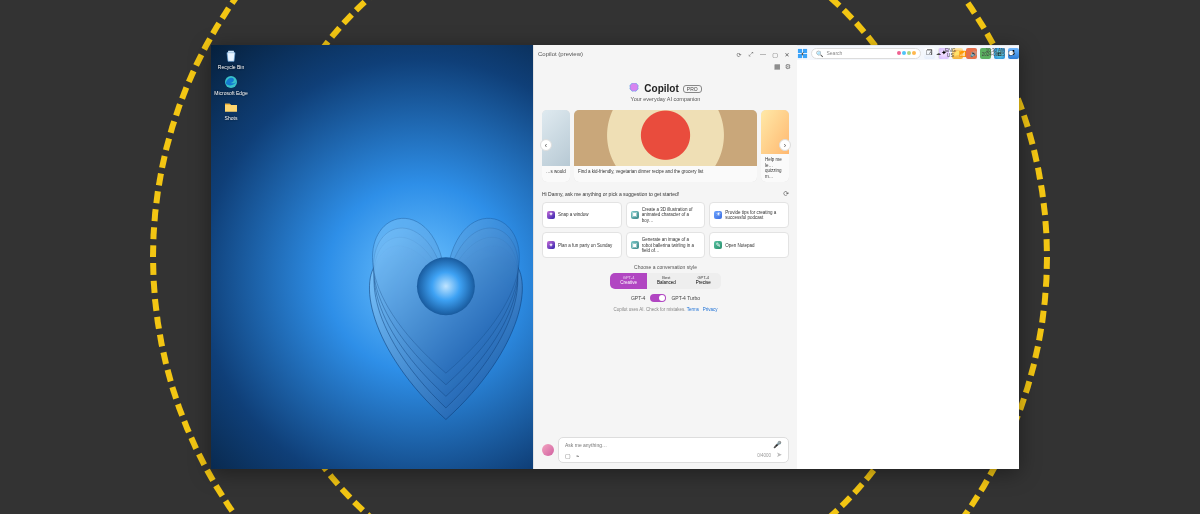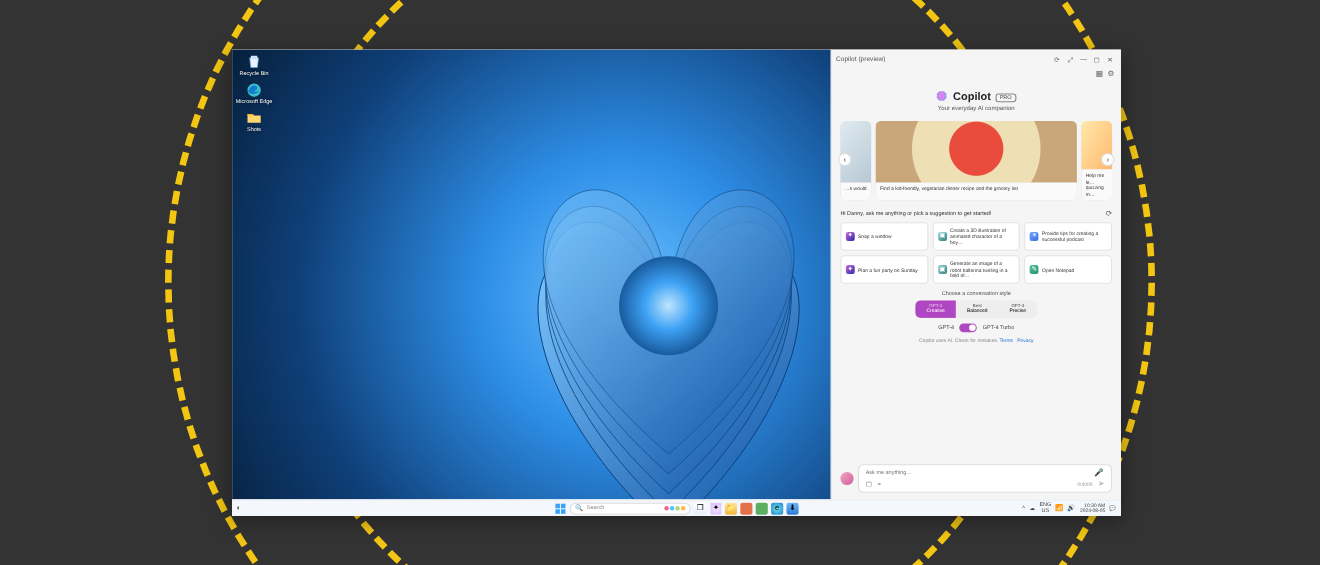--- a/index.html
+++ b/index.html
@@ -17,21 +17,21 @@
   .circle-inner { width: 700px; height: 700px; left: 250px; top: -93px; }
 
   .screen {
     position: absolute;
     left: 211px; top: 45px;
     width: 808px; height: 424px;
     background: #ffffff;
     box-shadow: 0 4px 20px rgba(0,0,0,0.4);
     z-index: 2;
     display: flex;
-    flex-direction: column;
+    flex-direction: row;
   }
 
   
   .desktop-area { flex: 1; display: flex; position: relative; overflow: hidden; }
   .desktop {
     flex: 1;
     position: relative;
     background: radial-gradient(circle at 65% 55%, #6fc3ff 0%, #2e8fe8 30%, #0f3f78 70%, #06203c 100%);
   }
   

